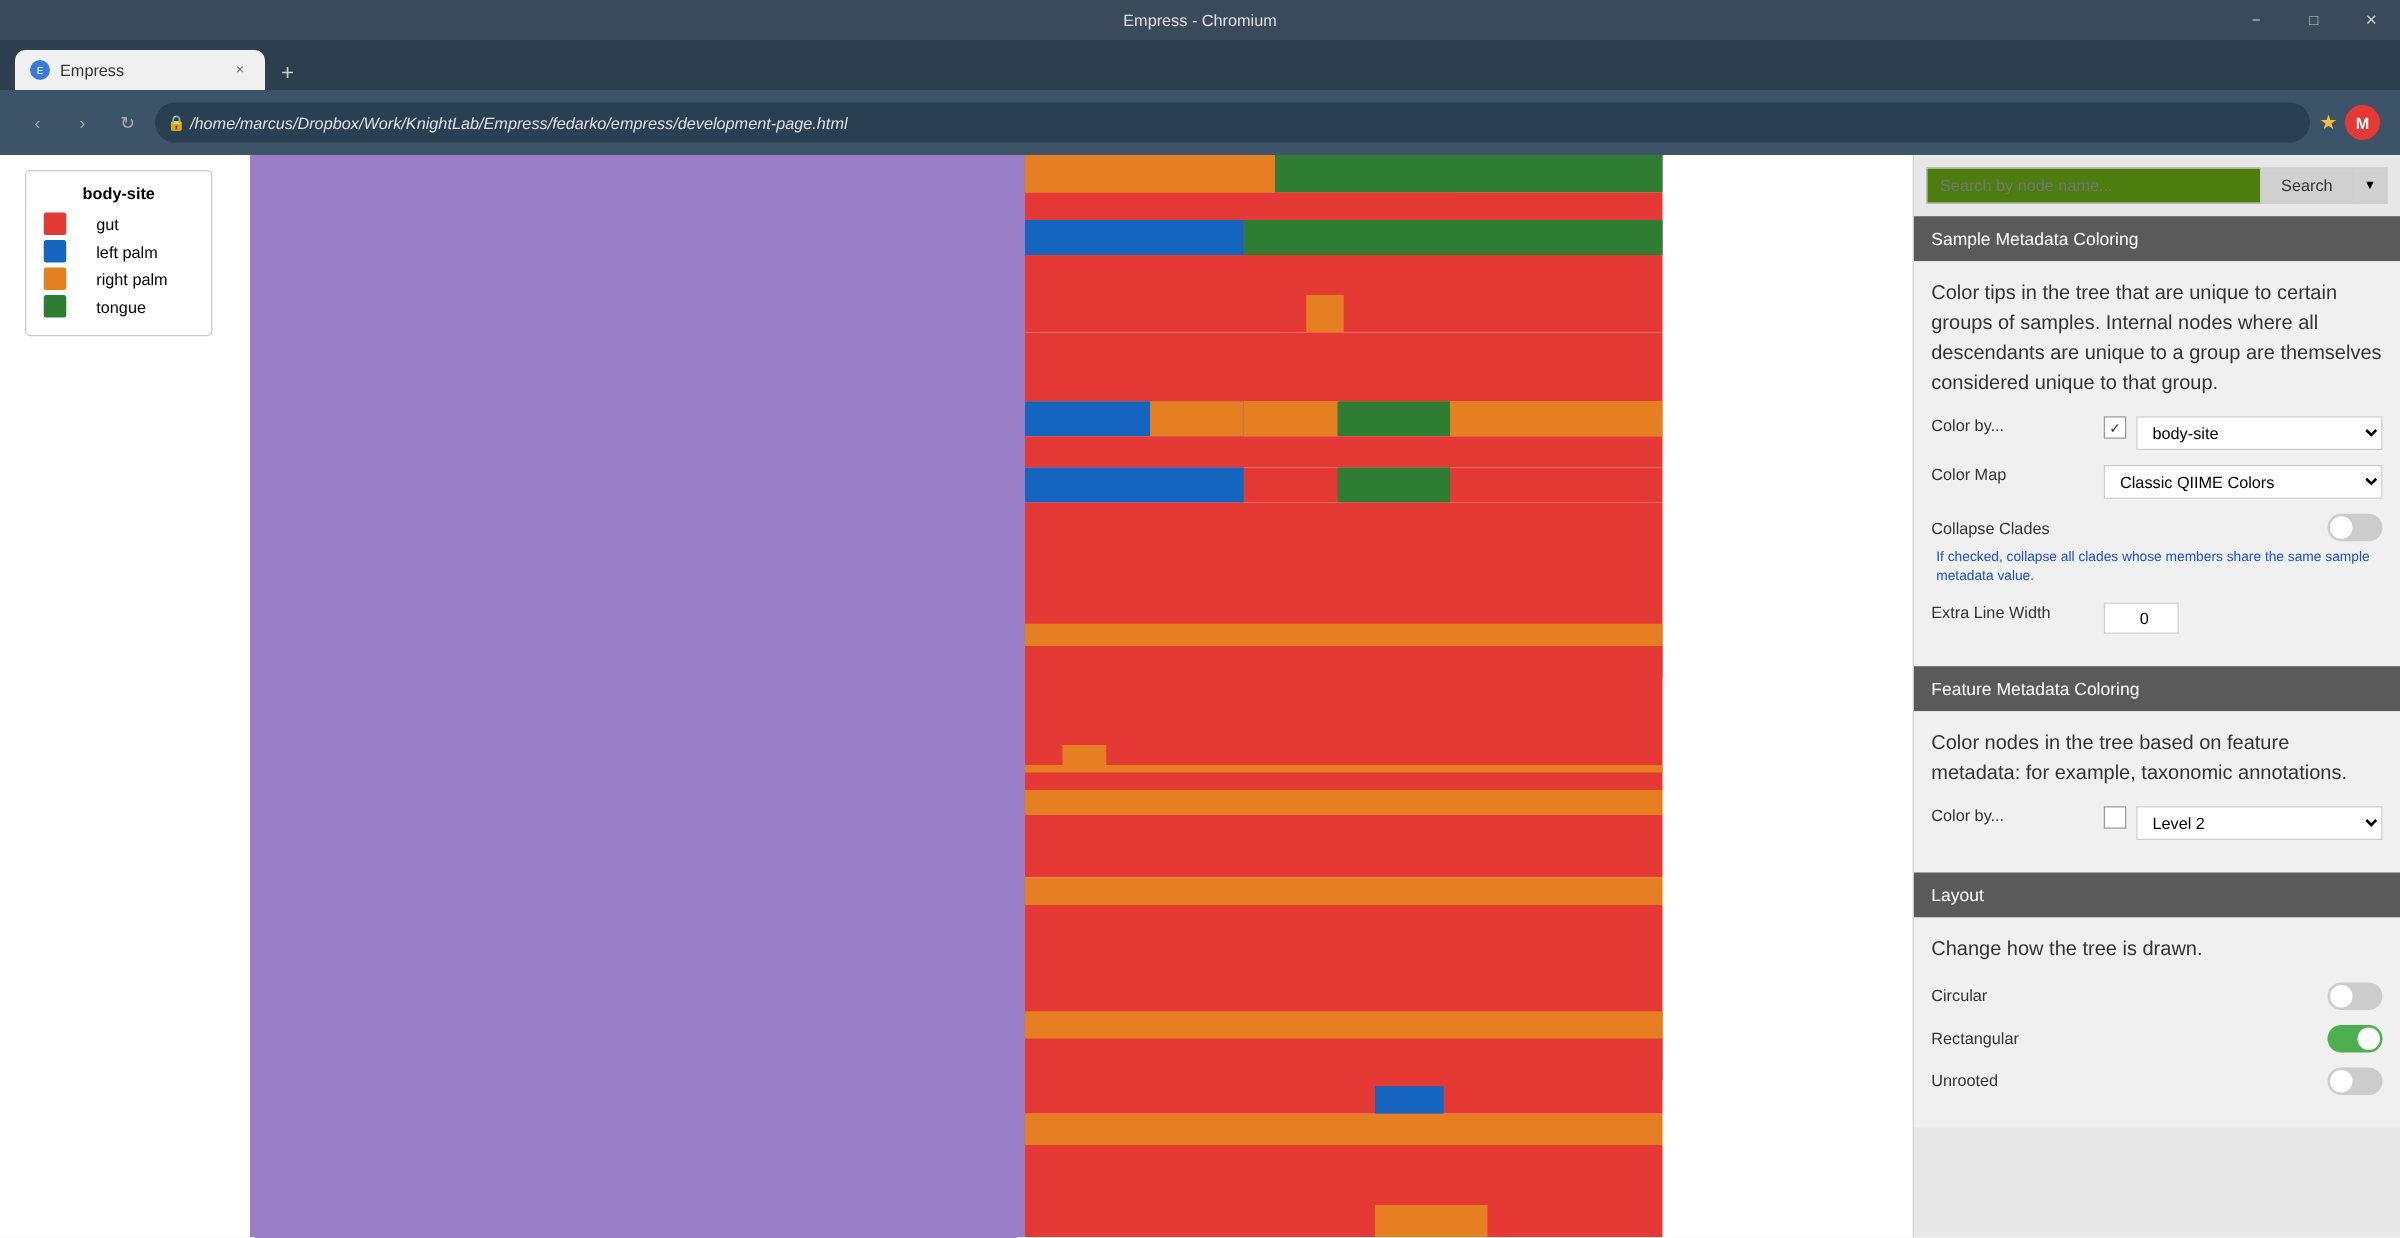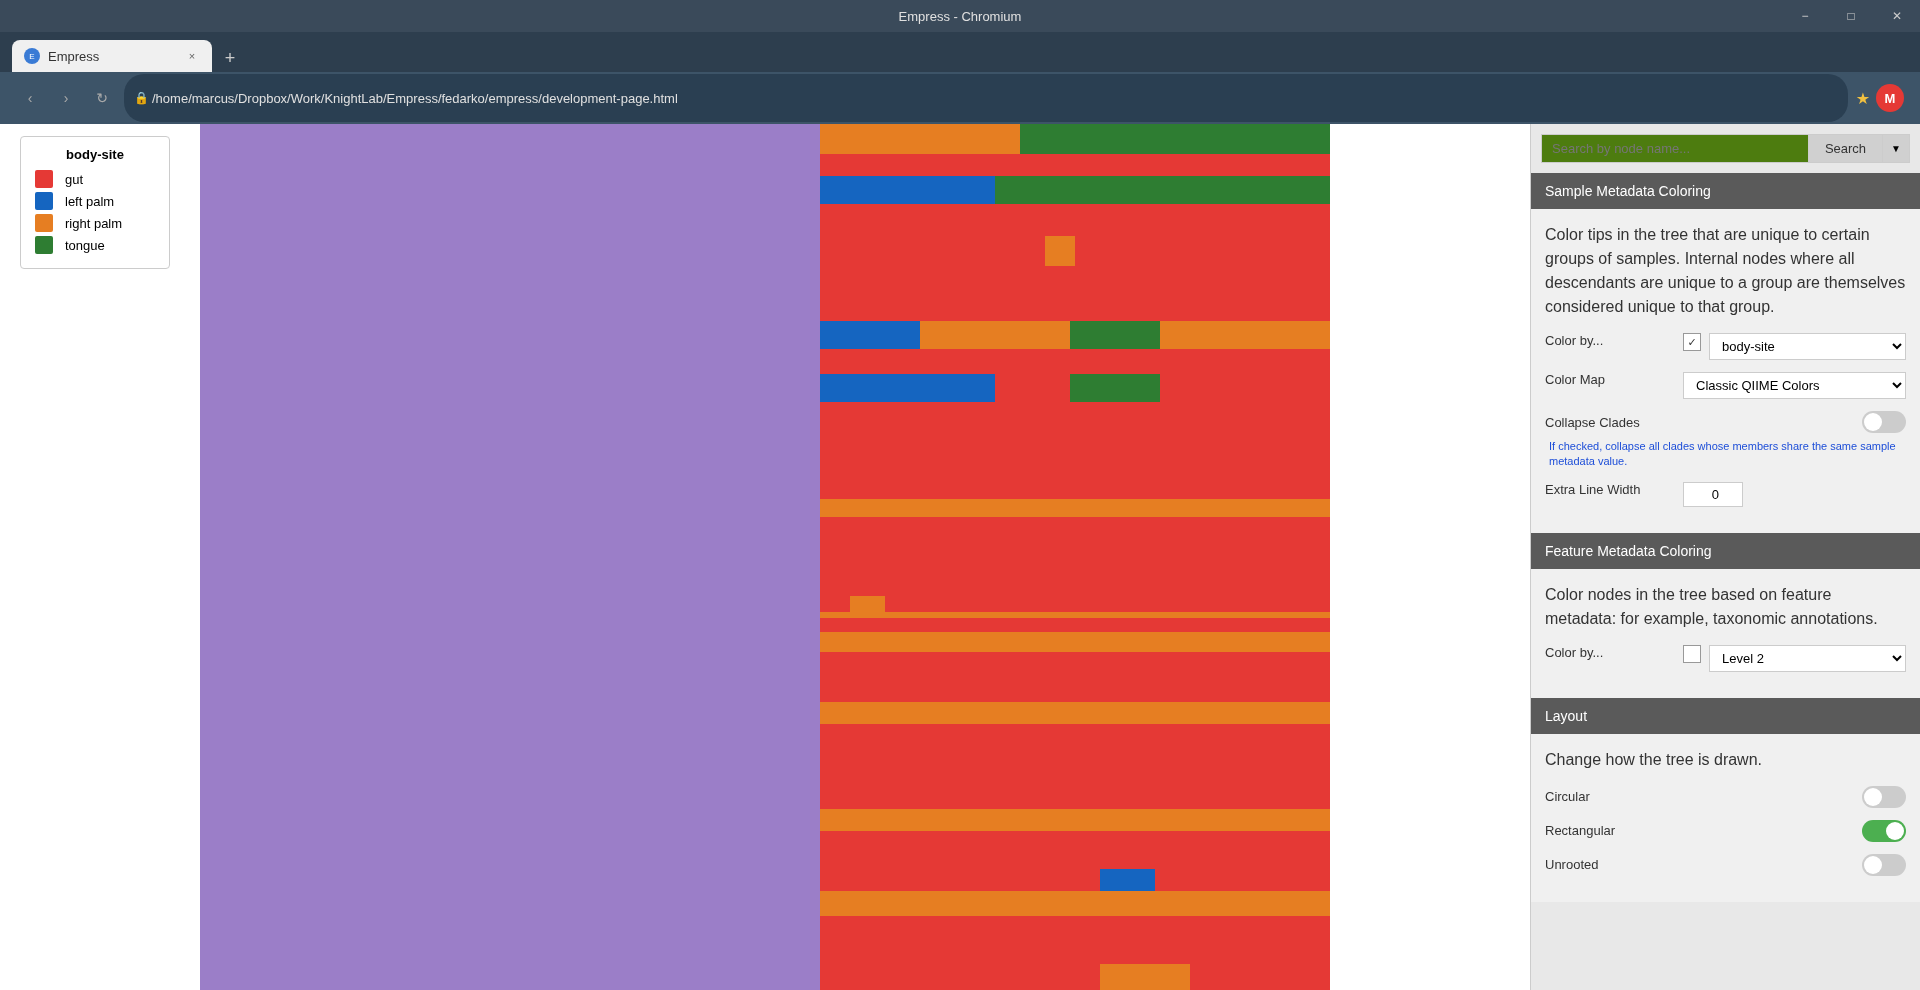--- a/index.html
+++ b/index.html
@@ -70,26 +70,26 @@
       flex: 1; position: relative; display: flex; align-items: center;
     }
     .address-icon {
       position: absolute; left: 10px; color: #888; font-size: 12px; z-index: 1;
     }
     .address-text {
       flex: 1;
       background: #2a3f52;
       border: none;
       border-radius: 20px;
-      height: 48px;
+      height: 32px;
       padding: 0 12px 0 28px;
       color: #e0e0e0;
       font-size: 13px;
       outline: none;
-      display: flex; align-items: center;
+      display: flex; align-items: center; font-style: italic;
     }
     .toolbar-right {
       display: flex; align-items: center; gap: 6px;
     }
     .star-btn { color: #f0c040; font-size: 16px; cursor: pointer; }
     .avatar { width: 28px; height: 28px; border-radius: 50%; background: #e53935; display: flex; align-items: center; justify-content: center; color: white; font-size: 13px; font-weight: bold; }
 
     
     .main {
       display: flex;
@@ -119,21 +119,21 @@
       min-width: 150px;
     }
     .legend-title {
       font-weight: bold;
       text-align: center;
       margin-bottom: 8px;
     }
     .legend-item {
       display: flex;
       align-items: center;
-      gap: 12px;
+      gap: 24px;
       margin-bottom: 4px;
     }
     .legend-color {
       width: 18px;
       height: 18px;
       border-radius: 2px;
       flex-shrink: 0;
     }
 
     

